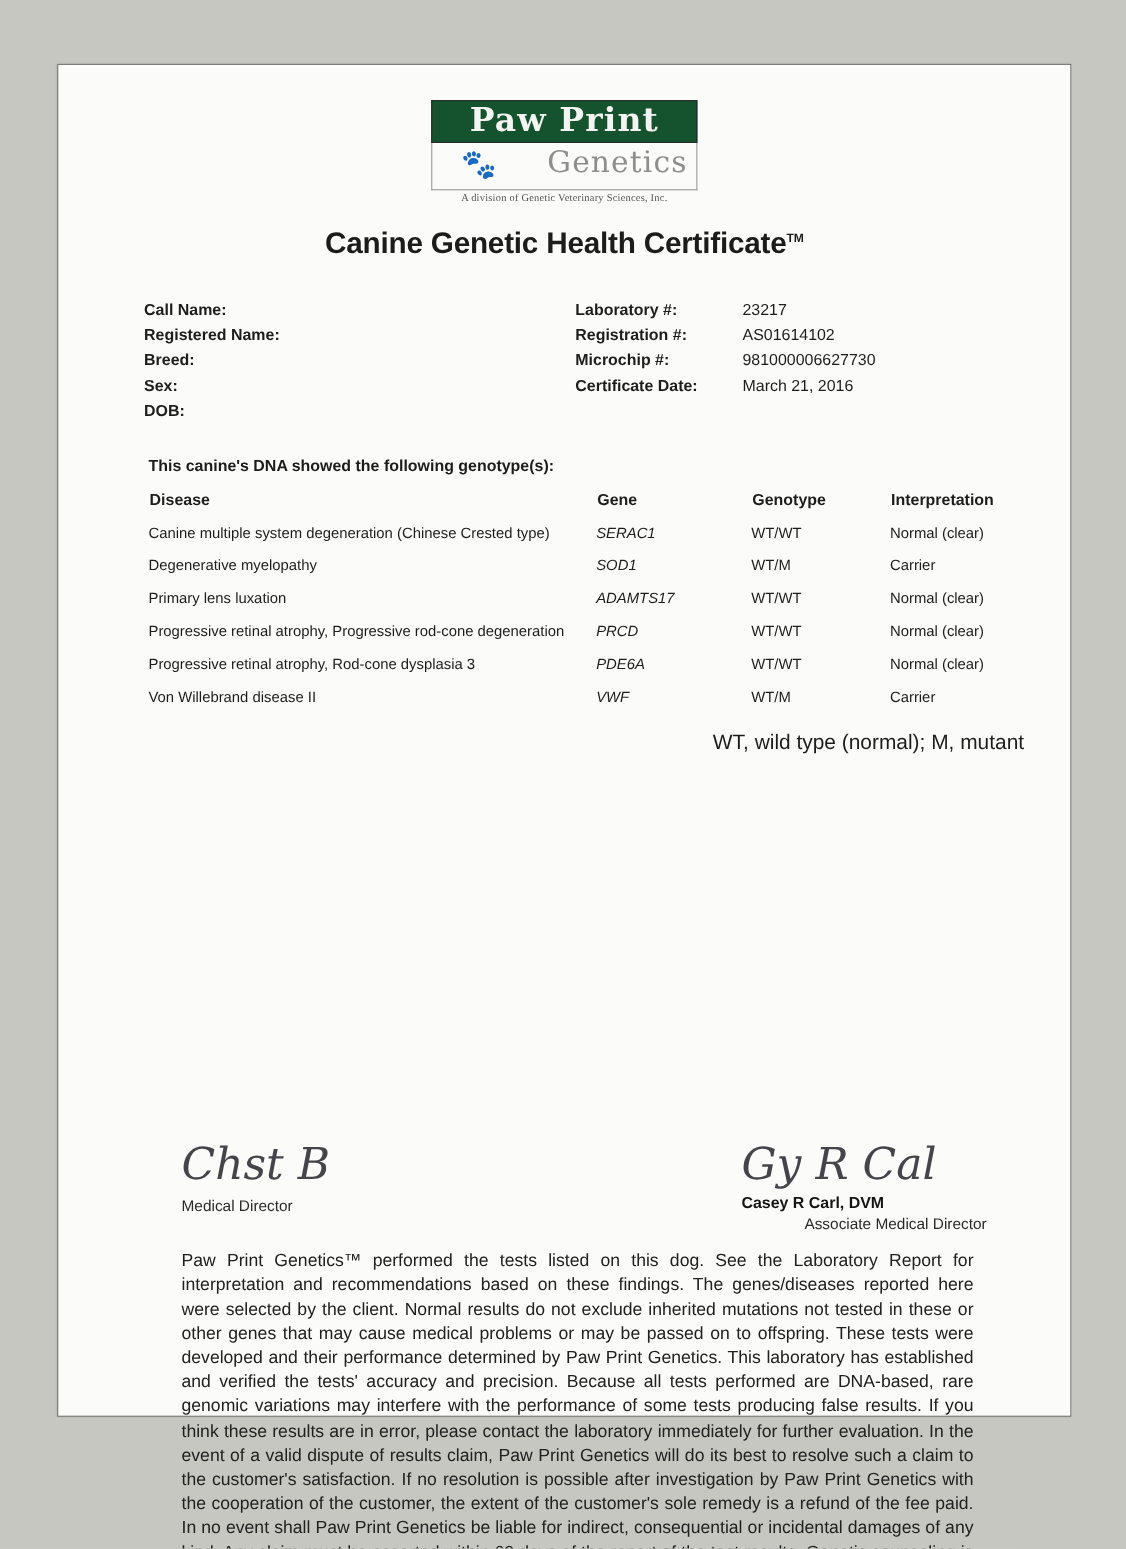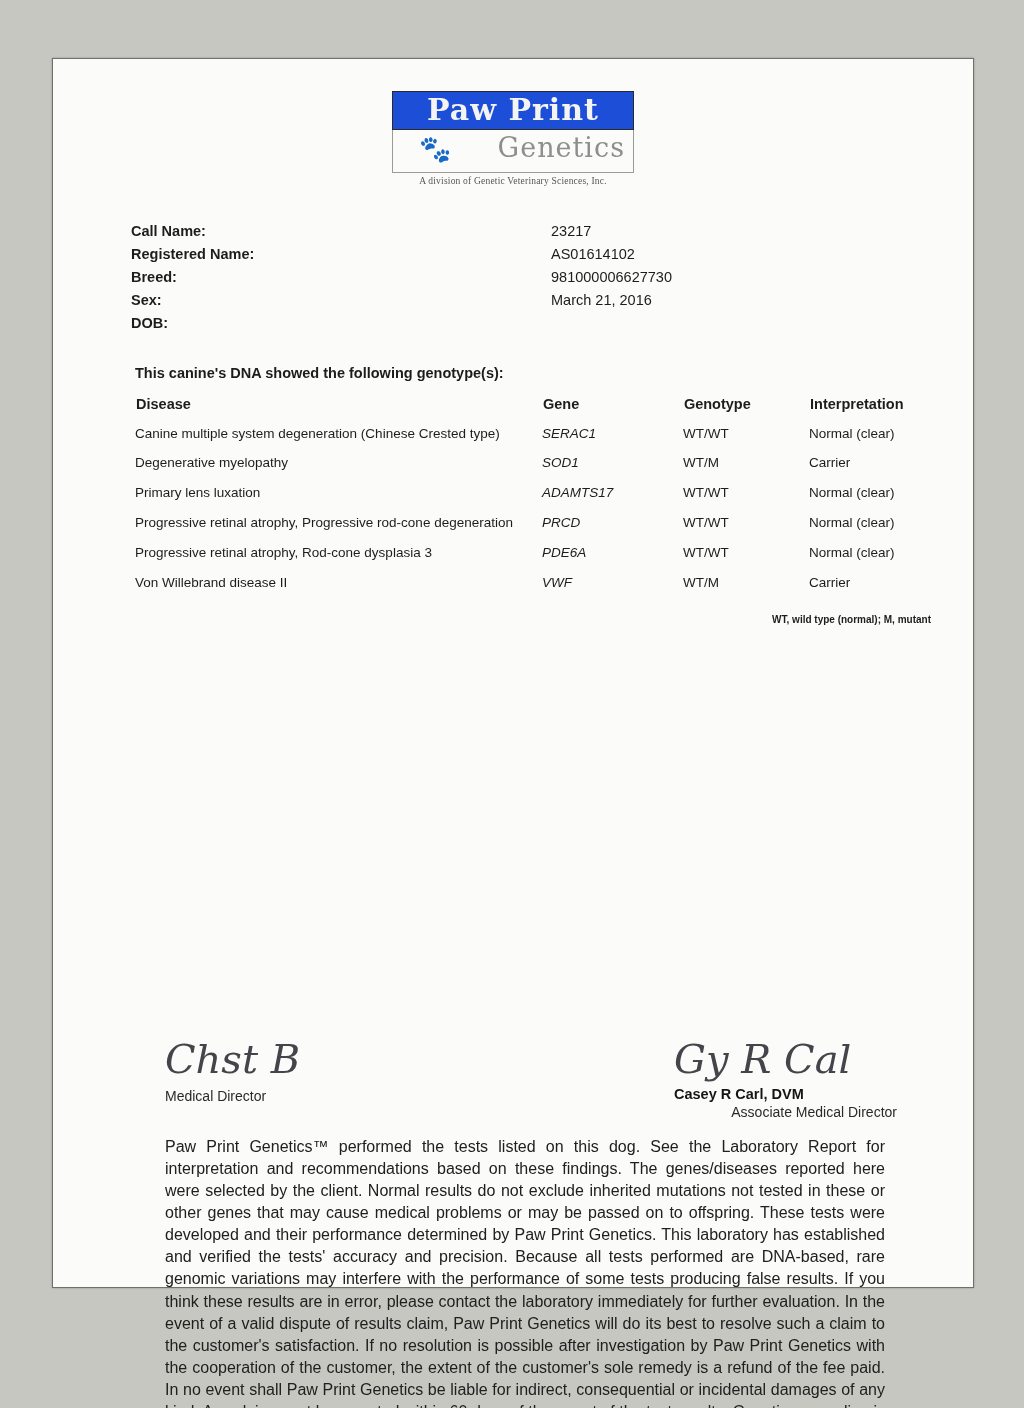--- a/index.html
+++ b/index.html
@@ -38,21 +38,21 @@
     width: 100%;
     display: flex;
     justify-content: center;
     margin-top: 8px;
   }
   .logo {
     width: 242px;
     text-align: center;
   }
   .logo-top {
-    background: #1d4ed8;
+    background: #14532d;
     color: #f4f4f2;
     font-family: "DejaVu Serif", serif;
     font-size: 30px;
     font-weight: bold;
     letter-spacing: 1px;
     padding: 2px 0 3px 0;
     line-height: 1.05;
     border: 1px solid #2a2a2a;
   }
   .logo-bottom {
@@ -150,23 +150,22 @@
   .col-disease { width: 410px; }
   .col-gene    { width: 140px; font-style: italic; }
   .col-geno    { width: 125px; }
   .col-interp  { width: 165px; }
   th.col-gene, th.col-geno, th.col-interp { font-style: normal; margin-left: 17px; }
 
   .legend {
     text-align: right;
     margin-top: 14px;
     margin-right: 4px;
-    font-size: 10px;
+    font-size: 19px;
     color: #1d1d1d;
-    font-weight: bold;
   }
 
   
   .sig-area {
     position: absolute;
     left: 50px;
     right: 38px;
     top: 945px;
   }
   .sig-row { display: flex; }
@@ -228,32 +227,41 @@
         <div class="logo">
           <div class="logo-top">Paw Print</div>
           <div class="logo-bottom">
             <span class="paw">🐾</span>
             <span class="logo-genetics">Genetics</span>
           </div>
           <div class="logo-sub">A division of Genetic Veterinary Sciences, Inc.</div>
         </div>
       </div>
 
+      <div class="doc-title">
+        <span>Canine Genetic Health Certificate</span><span class="tm">TM</span>
+      </div>
 
       <div class="id-block">
         <div class="id-col left">
           <div class="id-labels">
             <div class="id-row">Call Name:</div>
             <div class="id-row">Registered Name:</div>
             <div class="id-row">Breed:</div>
             <div class="id-row">Sex:</div>
             <div class="id-row">DOB:</div>
           </div>
         </div>
         <div class="id-col right">
+          <div class="id-labels">
+            <div class="id-row">Laboratory #:</div>
+            <div class="id-row">Registration #:</div>
+            <div class="id-row">Microchip #:</div>
+            <div class="id-row">Certificate Date:</div>
+          </div>
           <div class="id-values">
             <div class="id-row">23217</div>
             <div class="id-row">AS01614102</div>
             <div class="id-row">981000006627730</div>
             <div class="id-row">March 21, 2016</div>
           </div>
         </div>
       </div>
 
       <div class="results-head">This canine's DNA showed the following genotype(s):</div>

